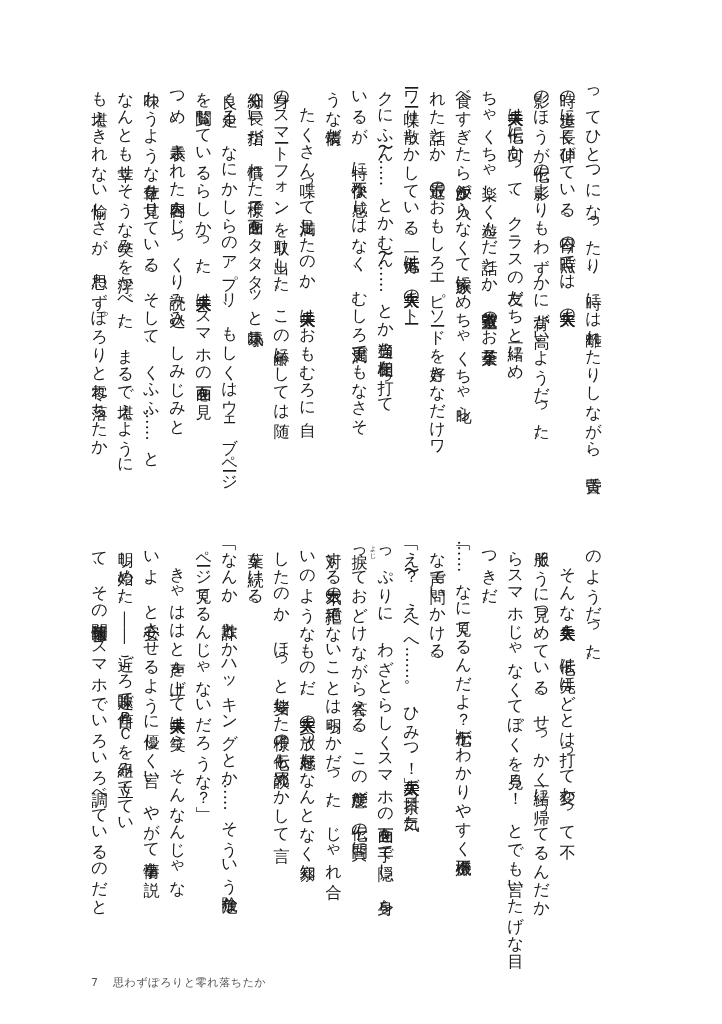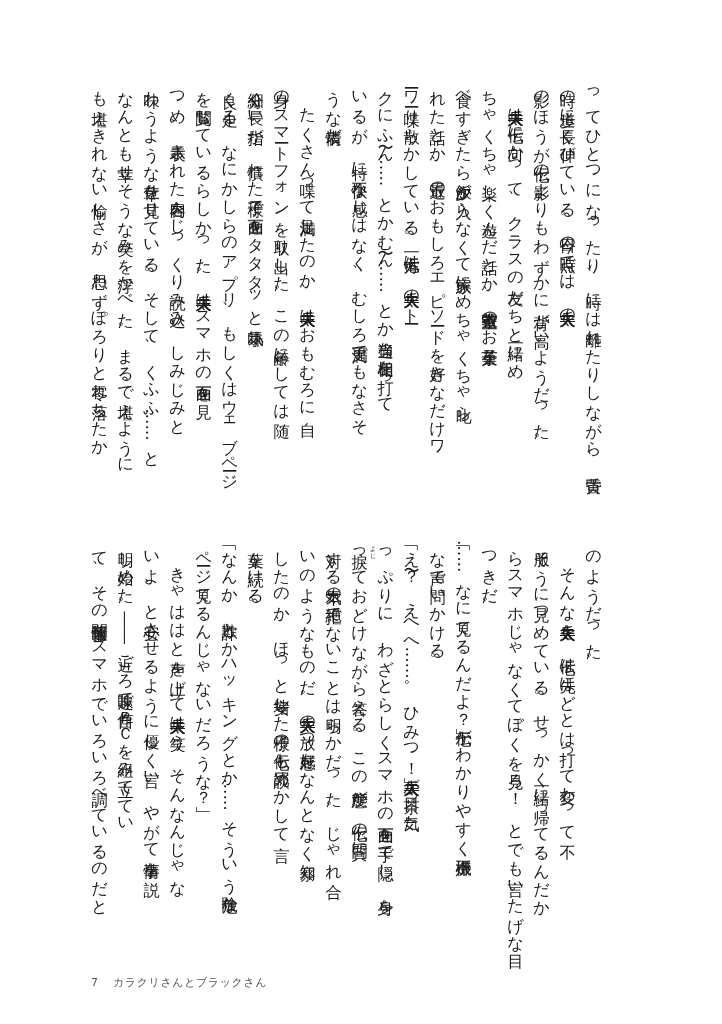--- a/index.html
+++ b/index.html
@@ -111,16 +111,16 @@
     <div class="col">葉を続ける。</div>
     <div class="col">「なんか、詐欺とかハッキングとか……そういう危険な</div>
     <div class="col">ページ見てるんじゃないだろうな？」</div>
     <div class="col">　きゃははと声を上げて兵太夫は笑う。そんなんじゃな</div>
     <div class="col">いよ、と安心させるように優しく言い、やがて事情を説</div>
     <div class="col">明し始めた。――近ごろ趣味で自作ＰＣを組み立ててい</div>
     <div class="col">て、その関連情報をスマホでいろいろ調べているのだと</div>
   </section>
 
   <footer class="footer">
-    <span class="page-number">7</span><span class="running-title">カラクリさんとブラックさん</span>
+    <span class="page-number">7</span><span class="running-title">思わずぽろりと零れ落ちたか</span>
   </footer>
 
 </main>
 
 </body></html>

